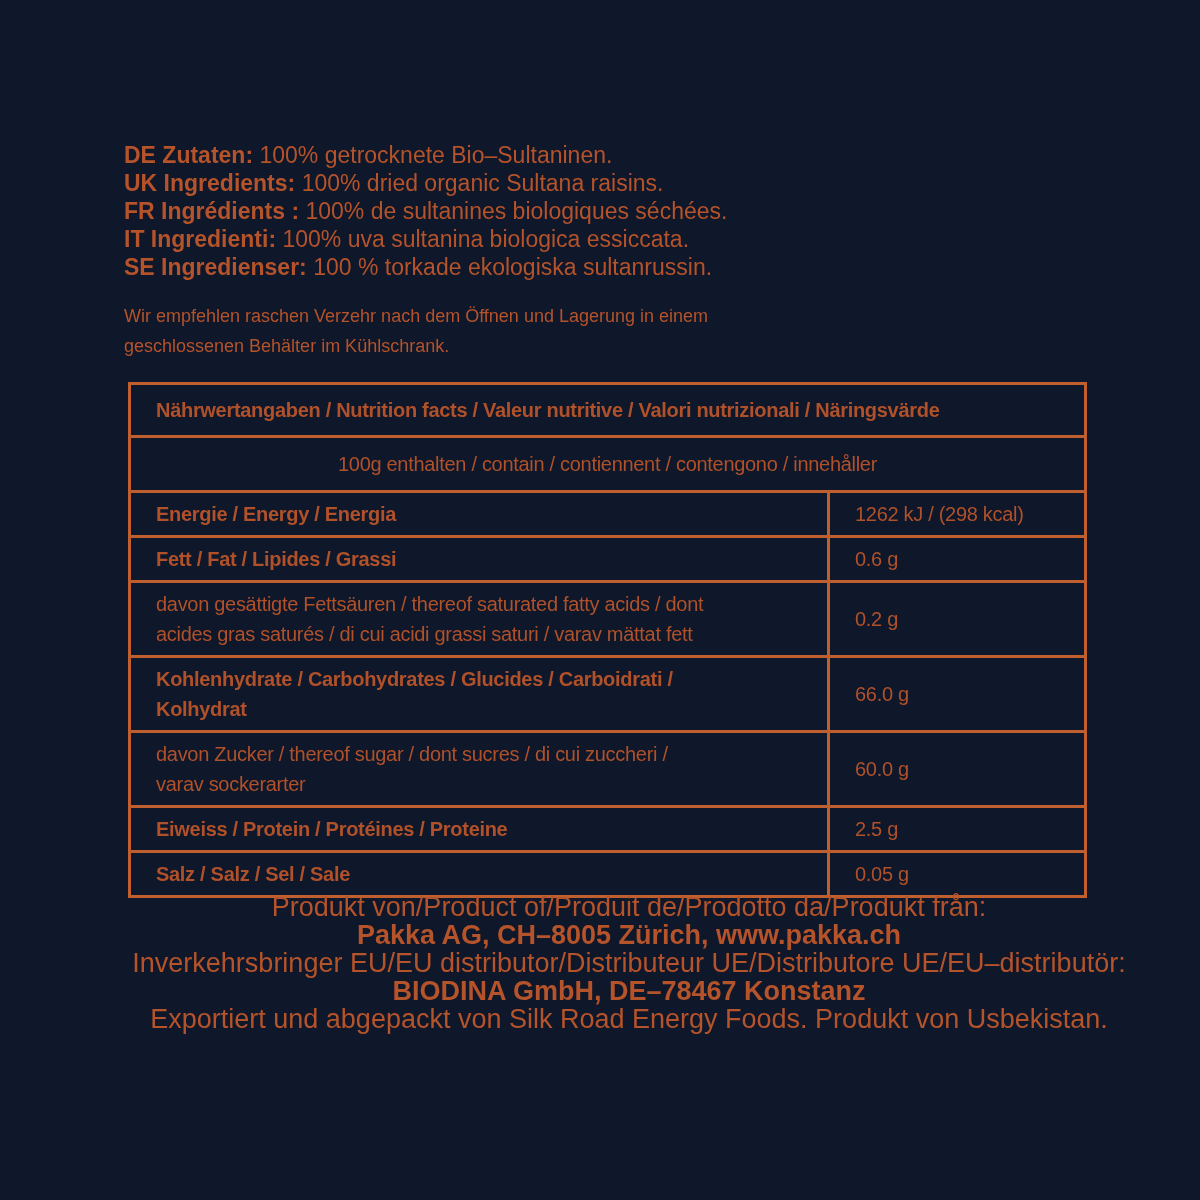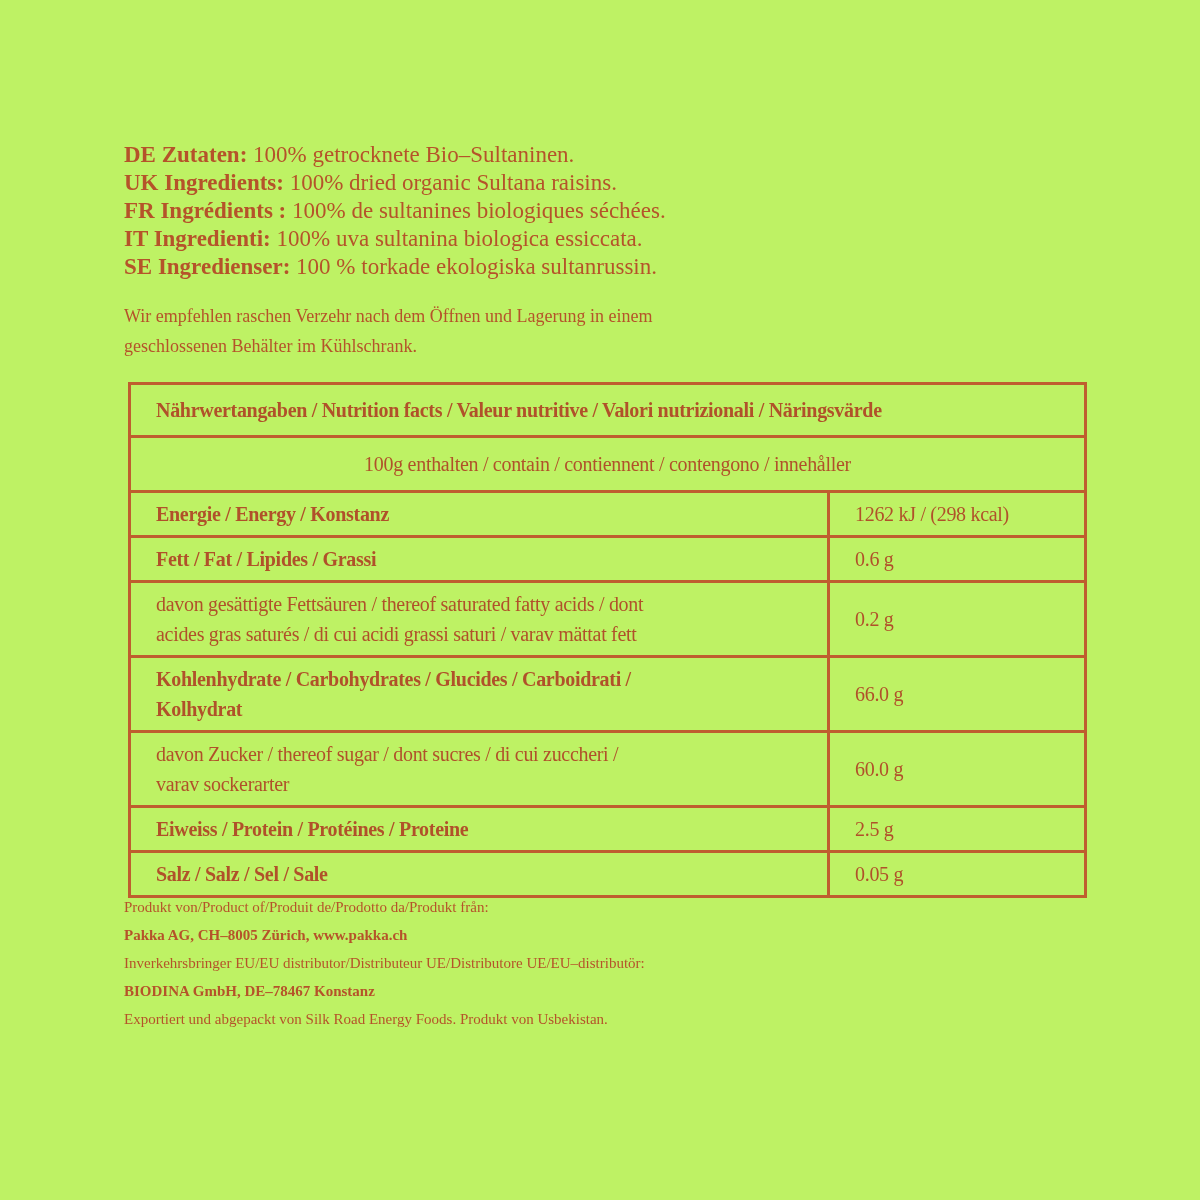--- a/index.html
+++ b/index.html
@@ -4,22 +4,22 @@
 <style>
   html, body {
     margin: 0;
     padding: 0;
     background: #ffffff;
   }
   .canvas {
     position: relative;
     width: 1200px;
     height: 1200px;
-    background: #bef264;
-    font-family: Liberation Serif, serif;
+    background: #0f172a;
+    font-family: Liberation Sans, sans-serif;
     color: #b5532a;
     overflow: hidden;
   }
   
   .ingredients {
     position: absolute;
     left: 124px;
     top: 141px;
     width: 1010px;
     font-size: 23px;
@@ -69,22 +69,23 @@
   td.t-label.bold { font-weight: bold; }
   td.t-value {
     padding: 6px 5px 6px 25px;
   }
   
   .footer {
     position: absolute;
     left: 124px;
     top: 893px;
     width: 1010px;
-    font-size: 15px;
+    font-size: 27px;
     line-height: 28px;
+    text-align: center;
   }
   .f-line { white-space: nowrap; }
   .f-line.bold { font-weight: bold; }
 </style>
 </head>
 <body>
 
 <div class="canvas">
 
   <div class="ingredients">
@@ -104,21 +105,21 @@
       <col style="width:257px">
     </colgroup>
     <tbody>
       <tr>
         <td class="t-title" colspan="2">Nährwertangaben / Nutrition facts / Valeur nutritive / Valori nutrizionali / Näringsvärde</td>
       </tr>
       <tr>
         <td class="t-sub" colspan="2">100g enthalten / contain / contiennent / contengono / innehåller</td>
       </tr>
       <tr>
-        <td class="t-label bold">Energie / Energy / Konstanz</td>
+        <td class="t-label bold">Energie / Energy / Energia</td>
         <td class="t-value">1262 kJ / (298 kcal)</td>
       </tr>
       <tr>
         <td class="t-label bold">Fett / Fat / Lipides / Grassi</td>
         <td class="t-value">0.6 g</td>
       </tr>
       <tr>
         <td class="t-label">davon gesättigte Fettsäuren / thereof saturated fatty acids / dont
 acides gras saturés / di cui acidi grassi saturi / varav mättat fett</td>
         <td class="t-value">0.2 g</td>

